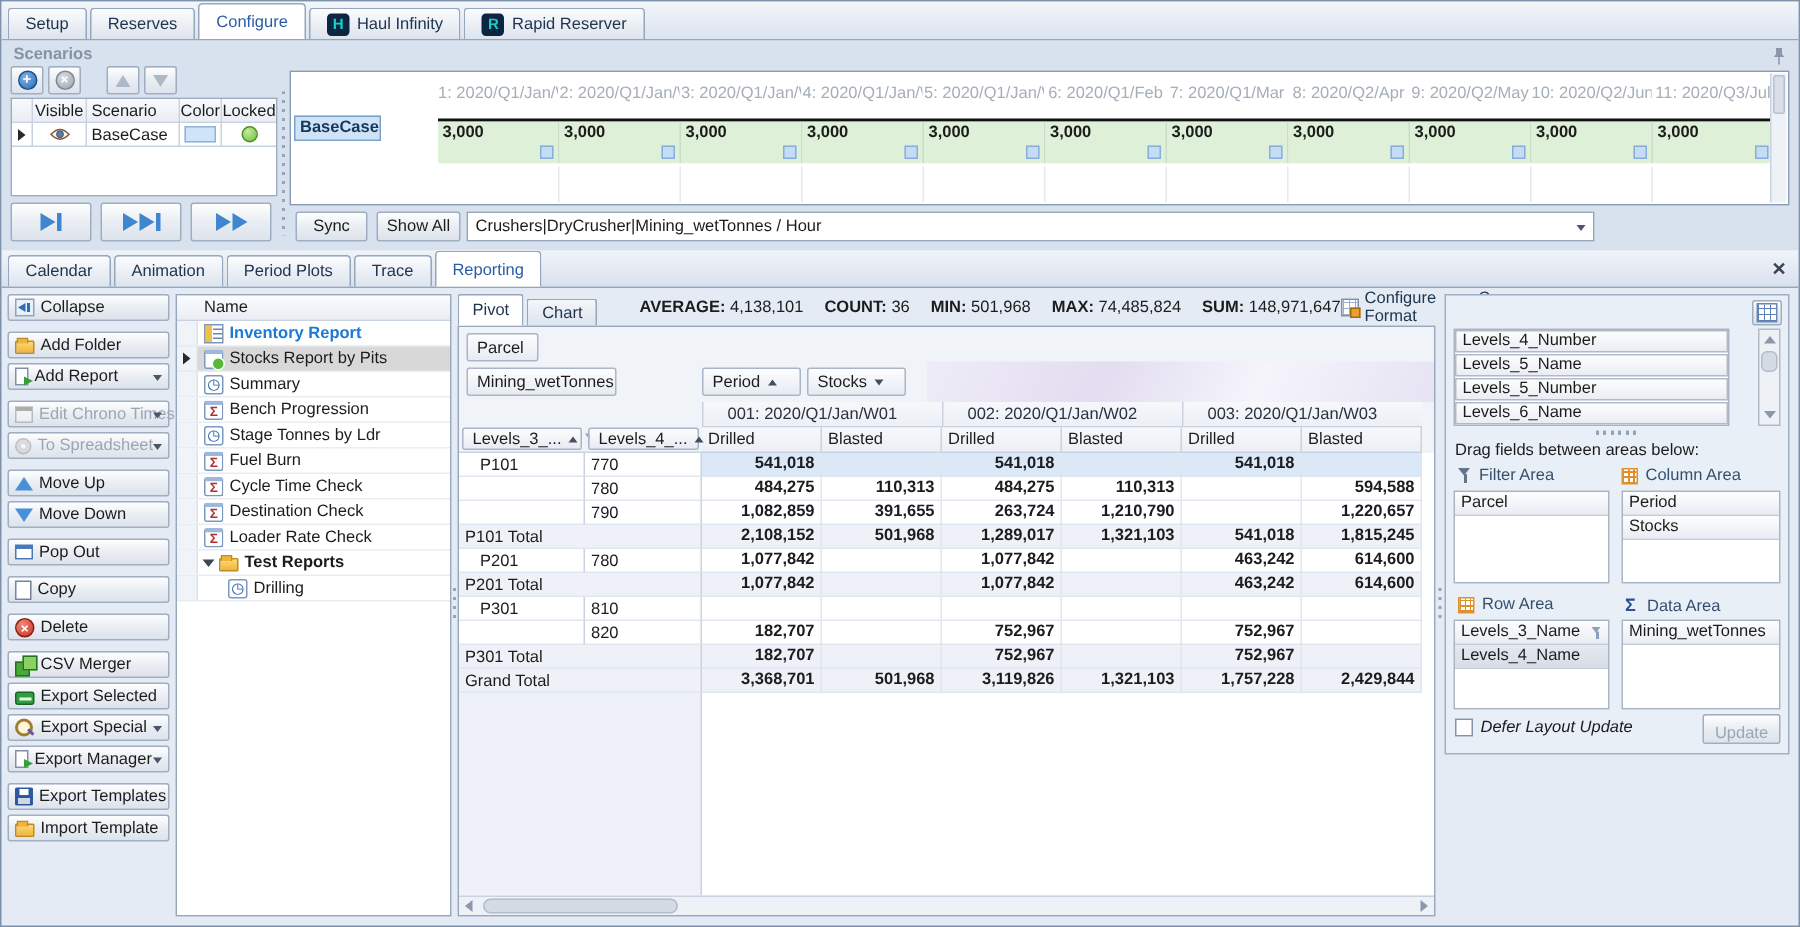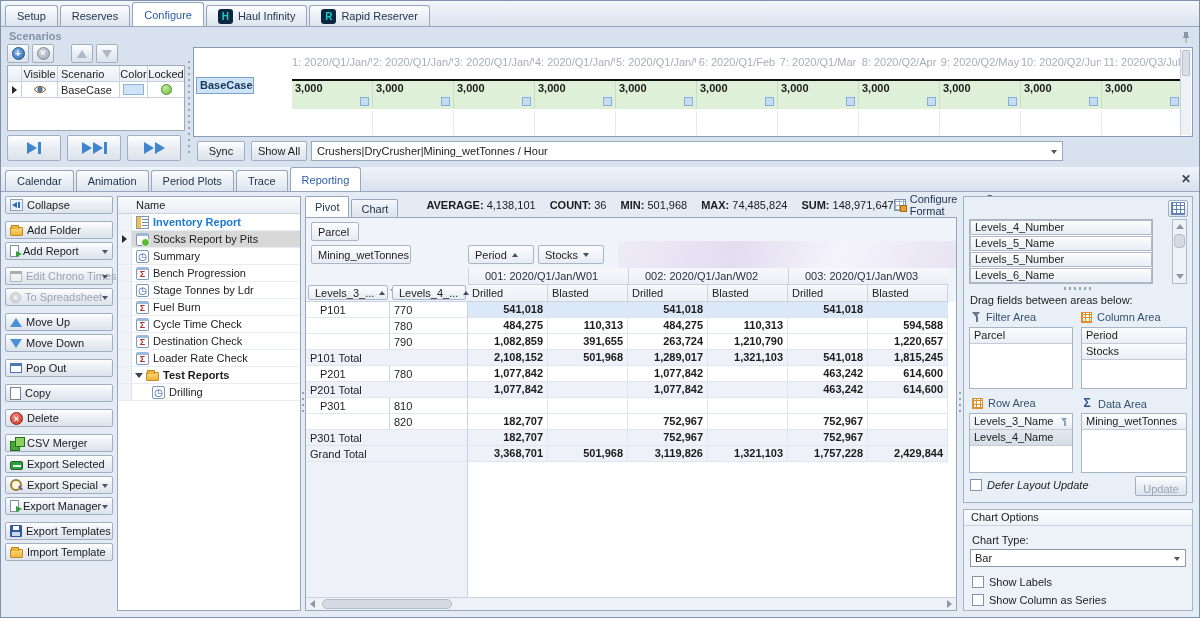--- a/index.html
+++ b/index.html
@@ -840,27 +840,14 @@
 
     <div class="defer">
       <span class="cb"></span>
       <span>Defer Layout Update</span>
     </div>
     <div class="btn b-upd">
         <span>Update</span>
       </div>
   </div>
 
-  <div class="chartbox">
-    <div class="ch-h">Chart Options</div>
-    <div class="ch-lbl">Chart Type:</div>
-    <div class="ch-sel"><span>Bar</span><span class="dd"></span></div>
-    <div class="ch-cb" style="top:66px;">
-        <span class="cb"></span>
-        <span>Show Labels</span>
-      </div>
-    <div class="ch-cb" style="top:84px;">
-        <span class="cb"></span>
-        <span>Show Column as Series</span>
-      </div>
-  </div>
 
 </div>
 
 </body></html>

